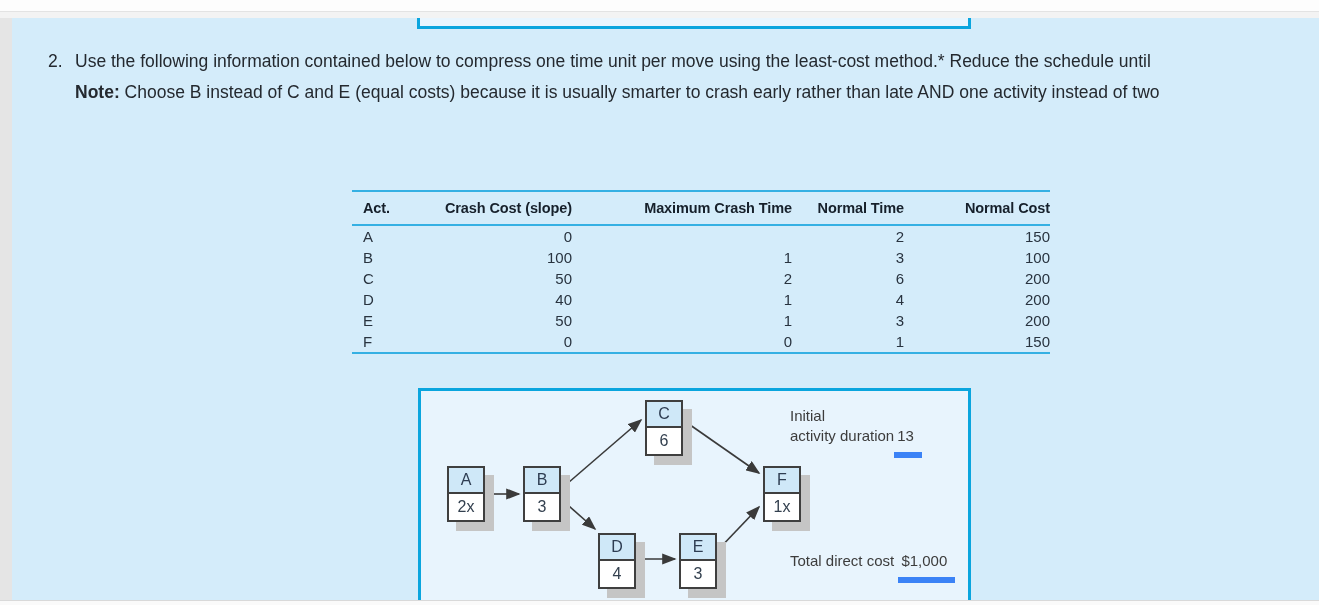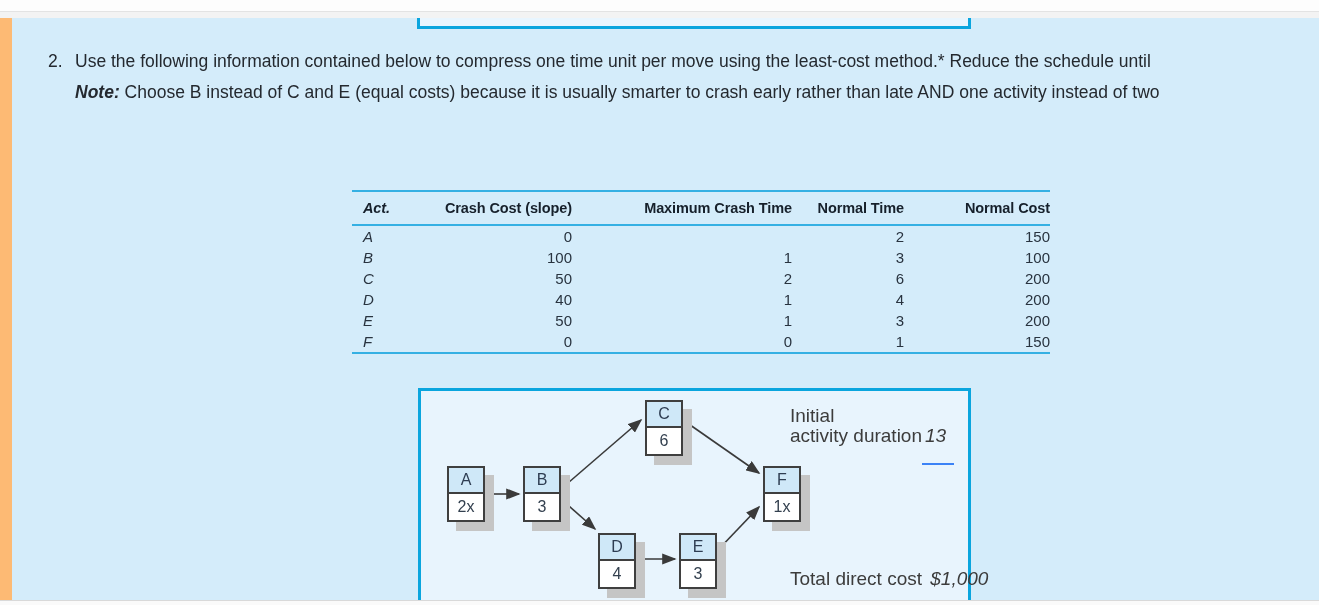--- a/index.html
+++ b/index.html
@@ -1,66 +1,66 @@
 <!DOCTYPE html>
 <html><head>
 <meta charset="utf-8">
 <style>
   html,body{margin:0;padding:0;background:#ffffff;}
   .screen{position:relative;width:1319px;height:605px;overflow:hidden;
-          font-family:"Liberation Sans",sans-serif;background:#fdba74;}
+          font-family:"Liberation Sans",sans-serif;background:#e5e5e5;}
 
   
   .top-white{position:absolute;left:0;top:0;width:1319px;height:11px;background:#fdfdfd;}
   .top-gray{position:absolute;left:0;top:11px;width:1319px;height:7px;background:#f3f3f3;border-top:1px solid #e3e3e3;box-sizing:border-box;}
   .bottom-strip{position:absolute;left:0;top:600px;width:1319px;height:5px;background:#fafafa;border-top:1px solid #d9d9d9;box-sizing:border-box;z-index:30;}
 
   
   .page-bg{position:absolute;left:12px;top:18px;width:1307px;height:582px;background:#d4ecfa;}
 
   
   .cut-box{position:absolute;left:417px;top:18px;width:554px;height:11px;background:#e8f5fe;
            border-left:3px solid #0aa5de;border-right:3px solid #0aa5de;border-bottom:3px solid #0aa5de;
            box-sizing:border-box;}
 
   
   .problem{position:absolute;left:48px;top:46px;width:1268px;color:#24292f;
            font-size:17.5px;line-height:31px;}
   .pline{white-space:nowrap;}
   .pnum{display:inline-block;width:27px;}
   .indent{padding-left:27px;}
-  .problem b{font-weight:bold;font-style:italic;}
+  .problem b{font-weight:bold;}
 
   
   .crash-table{position:absolute;left:352px;top:190px;width:698px;color:#222e3c;}
   .rule{height:0;border-top:2px solid #35b0e3;}
   .t-grid{display:grid;grid-template-columns:60px 160px 220px 112px 146px;align-items:center;}
   .t-head{height:32px;font-size:14.5px;font-weight:bold;color:#16202b;letter-spacing:-0.1px;}
   .t-row{height:21px;font-size:15px;color:#28333f;}
   .t-cell{text-align:right;}
-  .t-cell.first{text-align:left;padding-left:11px;font-style:italic;}
+  .t-cell.first{text-align:left;padding-left:11px;}
 
   
   .panel{position:absolute;left:418px;top:388px;width:553px;height:212px;background:#e8f4fd;
          border:3px solid #0aa5de;border-bottom:none;box-sizing:border-box;}
 
   
   .node{position:absolute;width:38px;border:2px solid #3f3f3f;background:#ffffff;
         box-shadow:9px 9px 0 0 #c5c5c5;box-sizing:border-box;z-index:5;}
   .node-top{height:24px;background:#cfe8f8;border-bottom:2px solid #3f3f3f;
             display:flex;align-items:center;justify-content:center;
             font-size:16px;color:#2e3d52;}
   .node-bottom{height:26px;background:#ffffff;display:flex;align-items:center;justify-content:center;
             font-size:16px;color:#33404f;}
 
   .edges-svg{position:absolute;left:0;top:0;width:1319px;height:605px;pointer-events:none;z-index:4;}
 
   
-  .anno{position:absolute;font-size:19px;color:#3c3c3c;line-height:20px;z-index:6;}
-  .fill-in{font-style:italic;border-bottom:2px solid #3b82f6;padding:0 8px 17px 3px;}
+  .anno{position:absolute;font-size:15px;color:#3c3c3c;line-height:20px;z-index:6;}
+  .fill-in{border-bottom:6px solid #3b82f6;padding:0 8px 8px 3px;}
 </style>
 </head>
 <body>
 
 <div class="screen">
 
   <div class="top-white"></div>
   <div class="top-gray"></div>
   <div class="page-bg"></div>
   <div class="cut-box"></div>
@@ -164,19 +164,19 @@
   </div>
   <div class="node" style="left:763px;top:466px;">
     <div class="node-top">F</div>
     <div class="node-bottom">1x</div>
   </div>
 
   <div class="anno" style="left:790px;top:406px;">
     <div>Initial</div>
     <div><span>activity duration</span><span class="fill-in">13</span></div>
   </div>
-  <div class="anno" style="left:790px;top:551px;margin-top:18px;">
+  <div class="anno" style="left:790px;top:551px;">
     <span>Total direct cost</span>
     <span class="fill-in">$1,000</span>
   </div>
 
   <div class="bottom-strip"></div>
 </div>
 
 </body></html>

